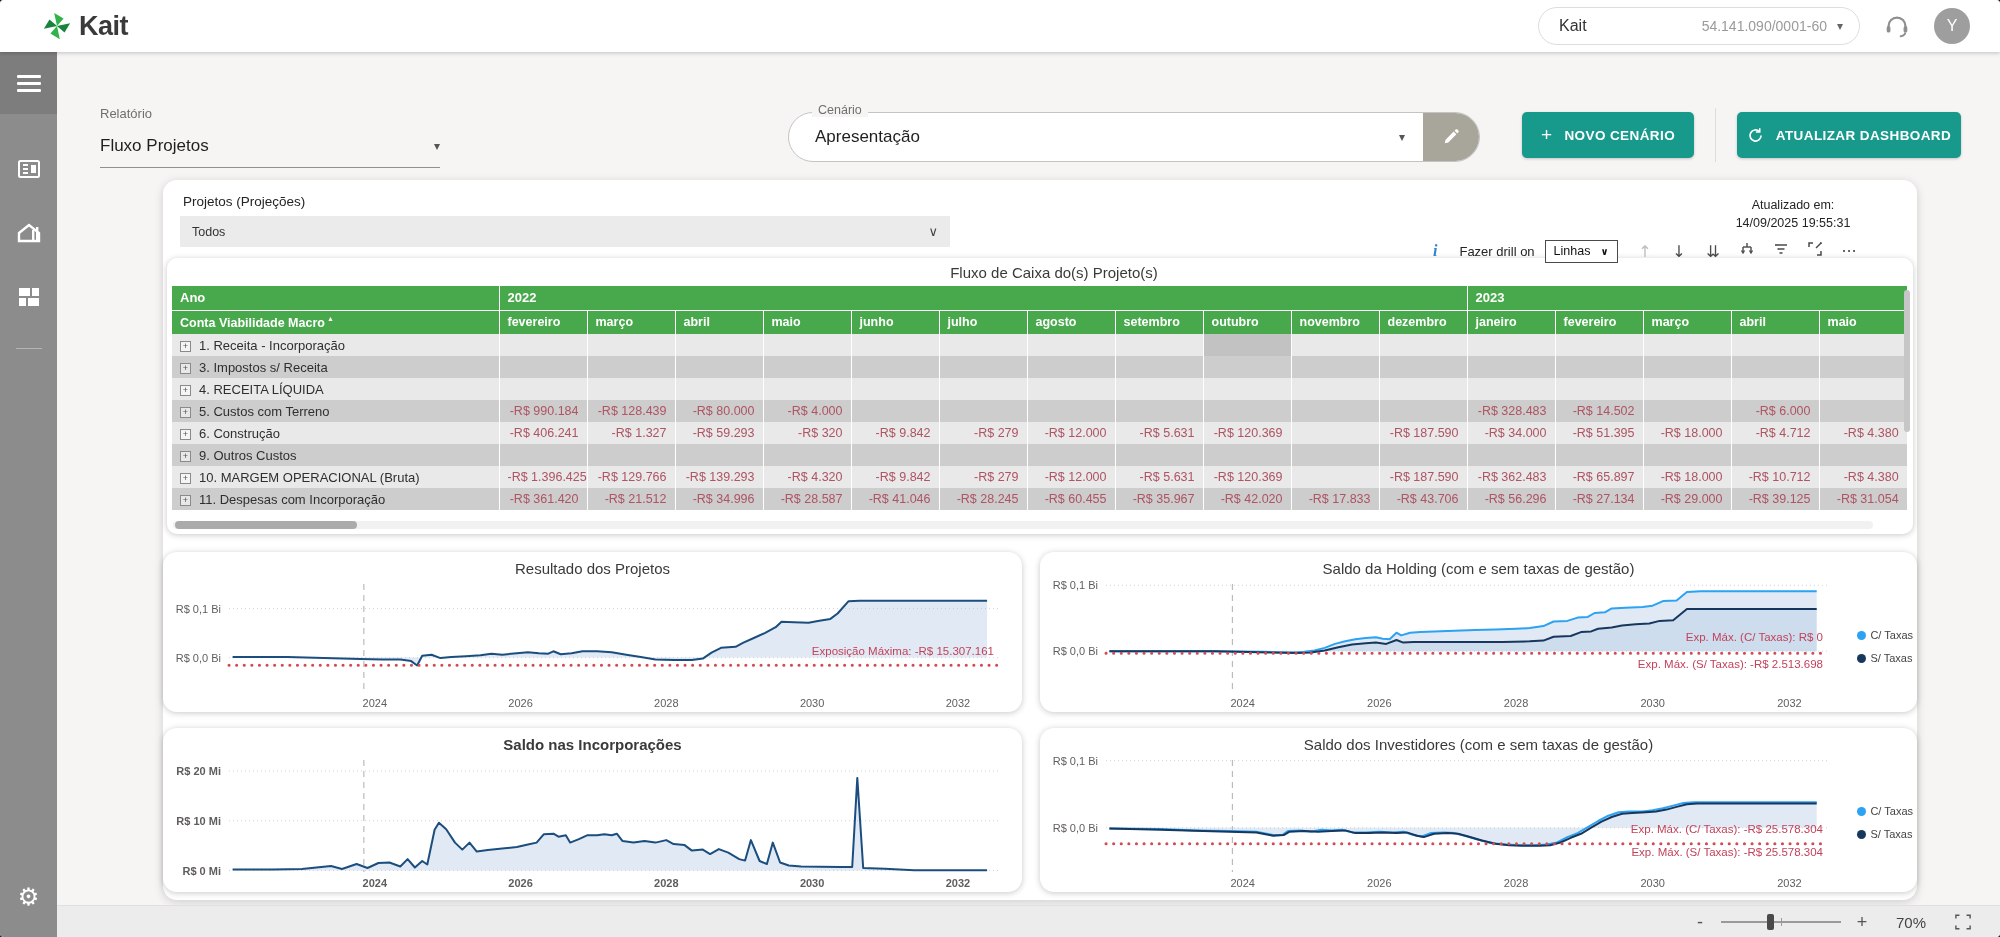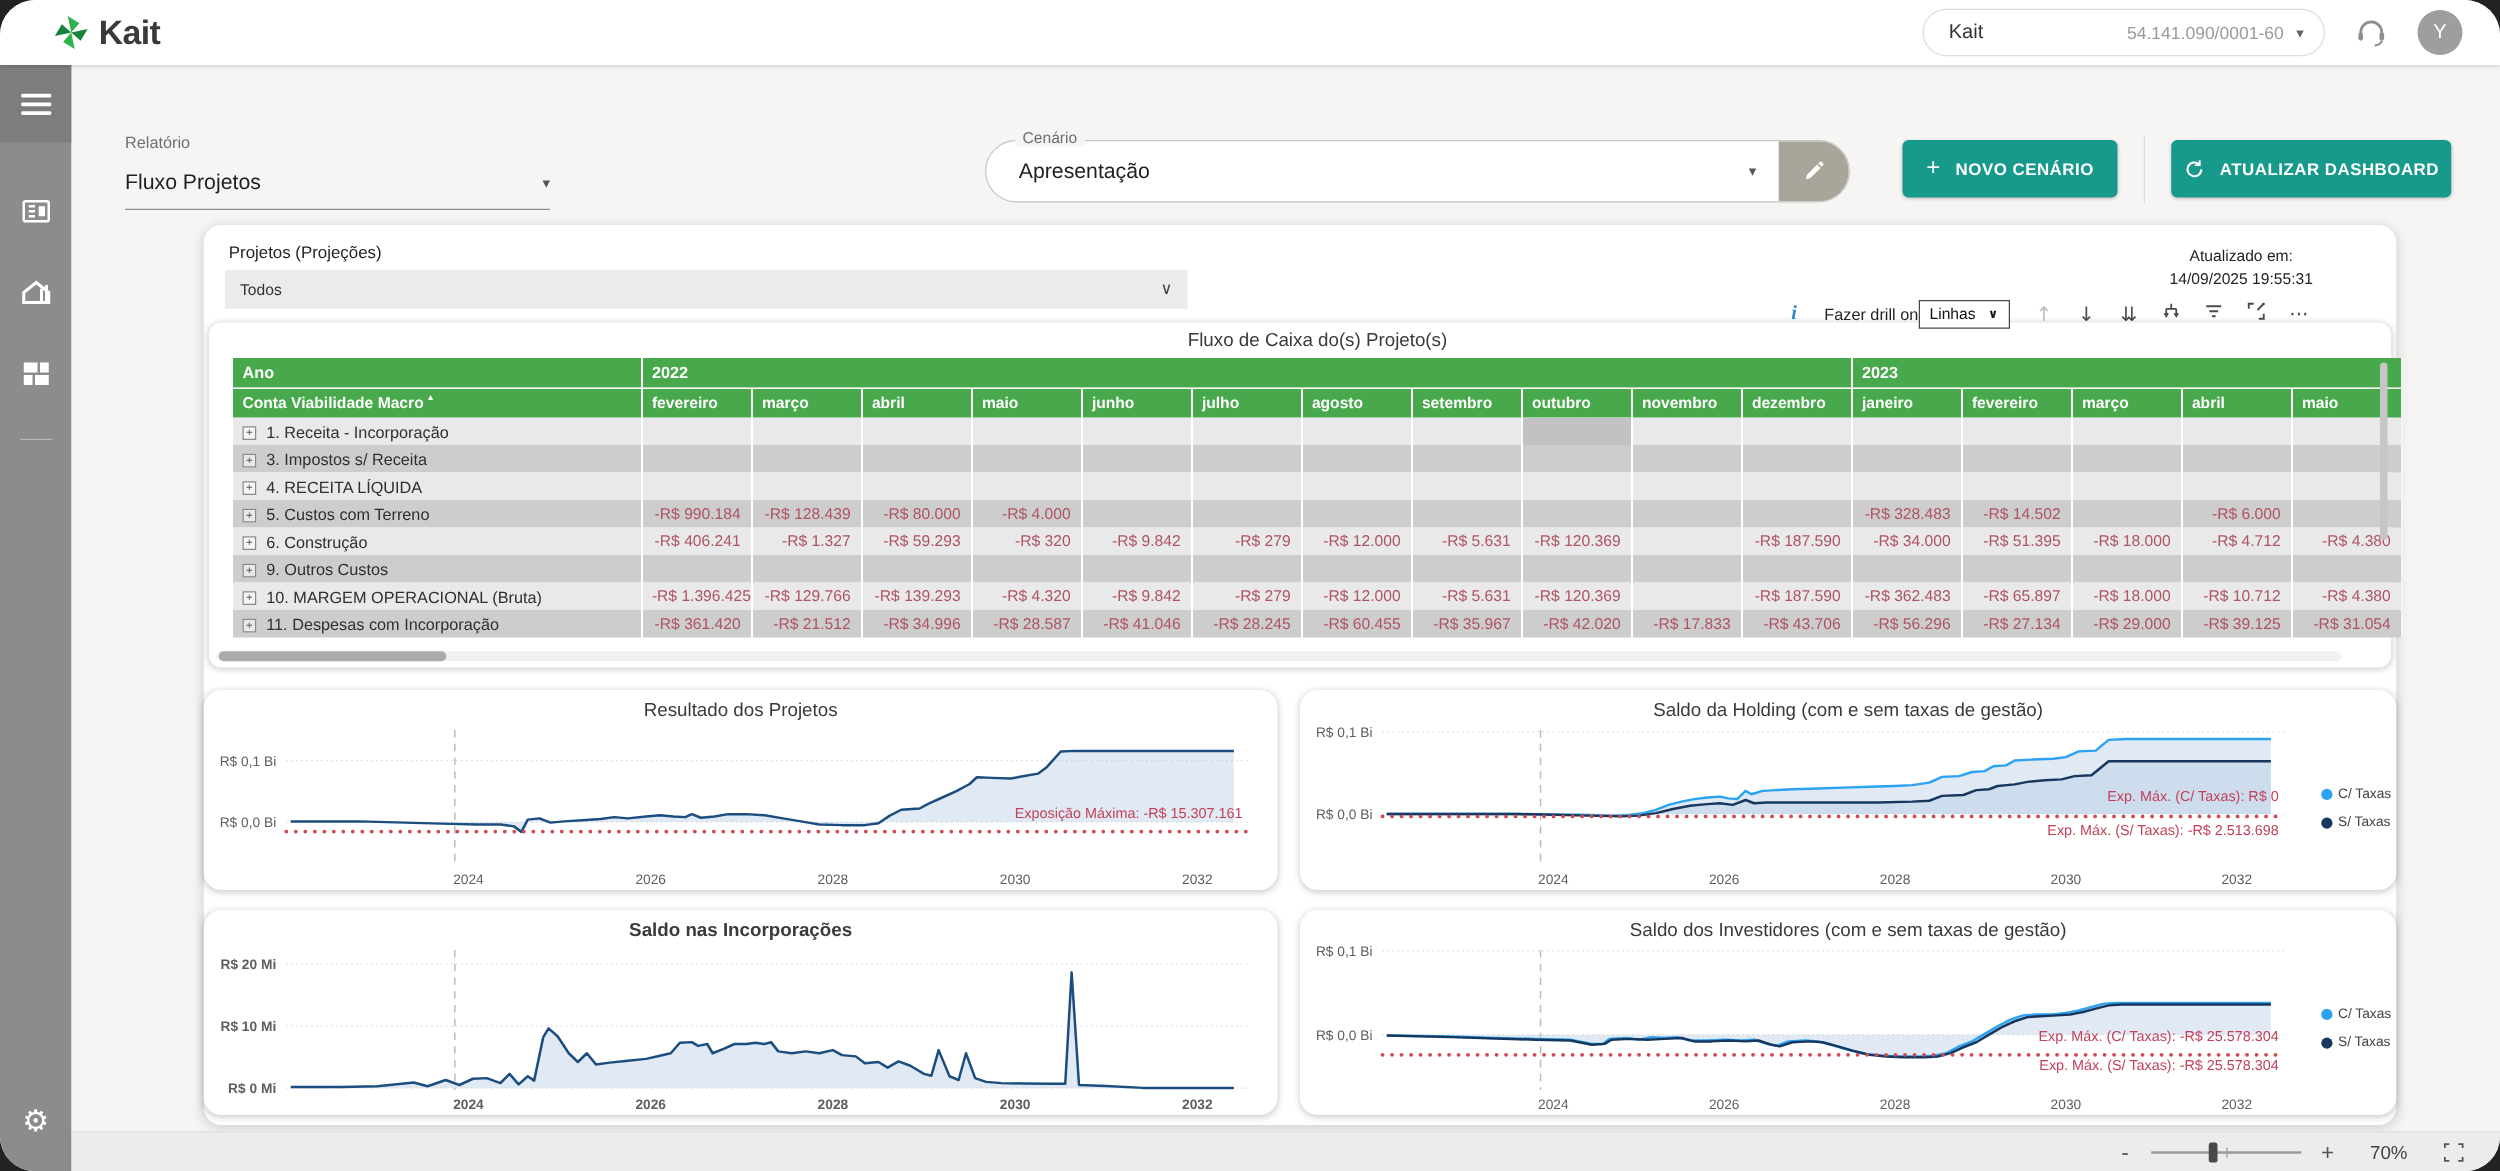--- a/index.html
+++ b/index.html
@@ -1,17 +1,17 @@
 <!DOCTYPE html>
 <html><head>
 <meta charset="utf-8">
 <style>
   html,body{margin:0;padding:0;background:#222;}
   *{box-sizing:border-box;font-family:"Liberation Sans","DejaVu Sans",sans-serif;}
-  .window{position:relative;width:2000px;height:937px;background:#f6f5f4;border-radius:28px;overflow:hidden;margin:0 auto;}
+  .window{position:relative;width:2000px;height:937px;background:#f6f5f4;border-radius:4px;overflow:hidden;margin:0 auto;}
 
   
   .topbar{position:absolute;left:0;top:0;width:2000px;height:52px;background:#fff;box-shadow:0 1px 4px rgba(0,0,0,.22);z-index:30;display:flex;align-items:center;}
   .logo{display:flex;align-items:center;gap:7px;margin-left:42px;}
   .logo-text{font-size:27px;font-weight:700;color:#3a3a3a;letter-spacing:-0.5px;}
   .topbar-right{position:absolute;right:30px;top:0;height:52px;display:flex;align-items:center;gap:22px;}
   .company-pill{display:flex;align-items:center;width:322px;height:38px;border:1px solid #ddd;border-radius:19px;padding:0 16px 0 20px;background:#fff;}
   .company-name{font-size:16px;color:#333;}
   .company-cnpj{margin-left:auto;font-size:14px;color:#9a9a9a;}
   .pill-caret{color:#666;font-size:12px;margin-left:10px;}
@@ -43,31 +43,31 @@
   .btn-divider{position:absolute;left:1715px;top:108px;width:1px;height:54px;background:#dcdcdc;}
 
   
   .report-panel{position:absolute;left:163px;top:180px;width:1754px;height:720px;background:#fff;border-radius:14px;box-shadow:0 2px 10px rgba(0,0,0,.16);z-index:5;}
   .slicer-label{position:absolute;left:20px;top:14px;font-size:13.5px;color:#252423;}
   .slicer{position:absolute;left:17px;top:36px;width:770px;height:31px;background:#ebebeb;display:flex;align-items:center;padding:0 12px;font-size:12.5px;color:#333;}
   .slicer-chevron{margin-left:auto;font-size:13px;color:#444;font-family:"DejaVu Sans",sans-serif;}
   .updated{position:absolute;right:14px;top:16px;width:220px;text-align:center;font-size:12.5px;color:#252423;line-height:1.45;}
   .drill-row{position:absolute;left:1270px;top:58px;height:26px;display:flex;align-items:center;gap:0;z-index:6;}
   .drill-info{font-family:"Liberation Serif","DejaVu Serif",serif;font-style:italic;font-weight:700;color:#2E86D3;font-size:16px;margin-right:22px;}
-  .drill-label{font-size:13px;color:#252423;}
+  .drill-label{font-size:13px;color:#252423;margin-right:10px;}
   .drill-select{border:1px solid #4a4a4a;height:23px;display:flex;align-items:center;gap:10px;padding:0 8px;font-size:12.5px;color:#111;background:#fff;}
   .drill-select .chev{font-size:10px;font-weight:700;font-family:"DejaVu Sans",sans-serif;}
   .drill-icons{display:flex;align-items:center;gap:15px;margin-left:18px;color:#4a4a4a;}
   .dicon{width:19px;text-align:center;font-size:16px;font-family:"DejaVu Sans",sans-serif;cursor:pointer;}
   .dicon.disabled{color:#bdbdbd;}
 
   
   .table-card{position:absolute;left:4px;top:78px;width:1746px;height:276px;background:#fff;border-radius:10px;box-shadow:0 1px 6px rgba(0,0,0,.22);}
   .tbl-title{position:absolute;left:0;top:6px;width:100%;text-align:center;font-size:15px;color:#3a3a3a;padding-left:28px;}
-  table.matrix{position:absolute;left:19px;top:28px;border-collapse:collapse;table-layout:fixed;width:1735px;font-size:12.5px;}
+  table.matrix{position:absolute;left:5px;top:28px;border-collapse:collapse;table-layout:fixed;width:1735px;font-size:12.5px;}
   table.matrix th{background:#47A94B;color:#fff;text-align:left;font-weight:700;padding:2px 8px;border-right:1px solid rgba(255,255,255,.45);height:24px;white-space:nowrap;overflow:hidden;}
   table.matrix th.yr{border-bottom:1px solid rgba(255,255,255,.45);font-size:13px;}
   table.matrix th.mn{font-size:12.5px;}
   table.matrix td{height:22px;padding:0 8px;white-space:nowrap;overflow:hidden;border-right:1px solid rgba(255,255,255,.7);}
   table.matrix tr.r-light td{background:#e9e9e9;}
   table.matrix tr.r-dark td{background:#cdcdcd;}
   td.rowlabel{font-size:13px;color:#2f2f2f;}
   td.val{text-align:right;color:#AE5463;font-size:12.5px;}
   td.hl{background:#c2c2c2 !important;}
   .expbox{display:inline-flex;width:11px;height:11px;border:1px solid #8a8a8a;color:#555;font-size:9px;line-height:9px;align-items:center;justify-content:center;margin-right:8px;background:rgba(255,255,255,.55);vertical-align:1px;}

